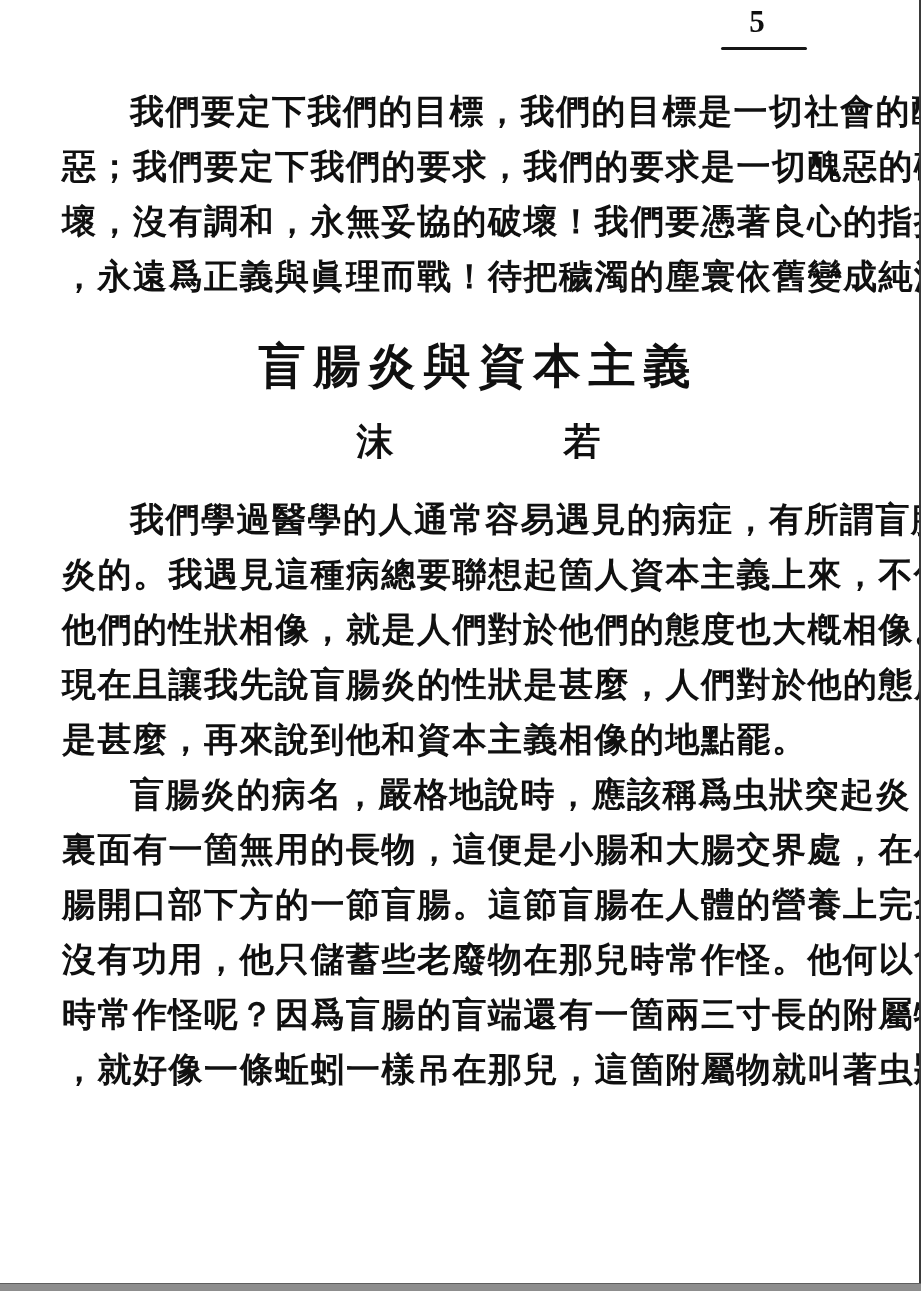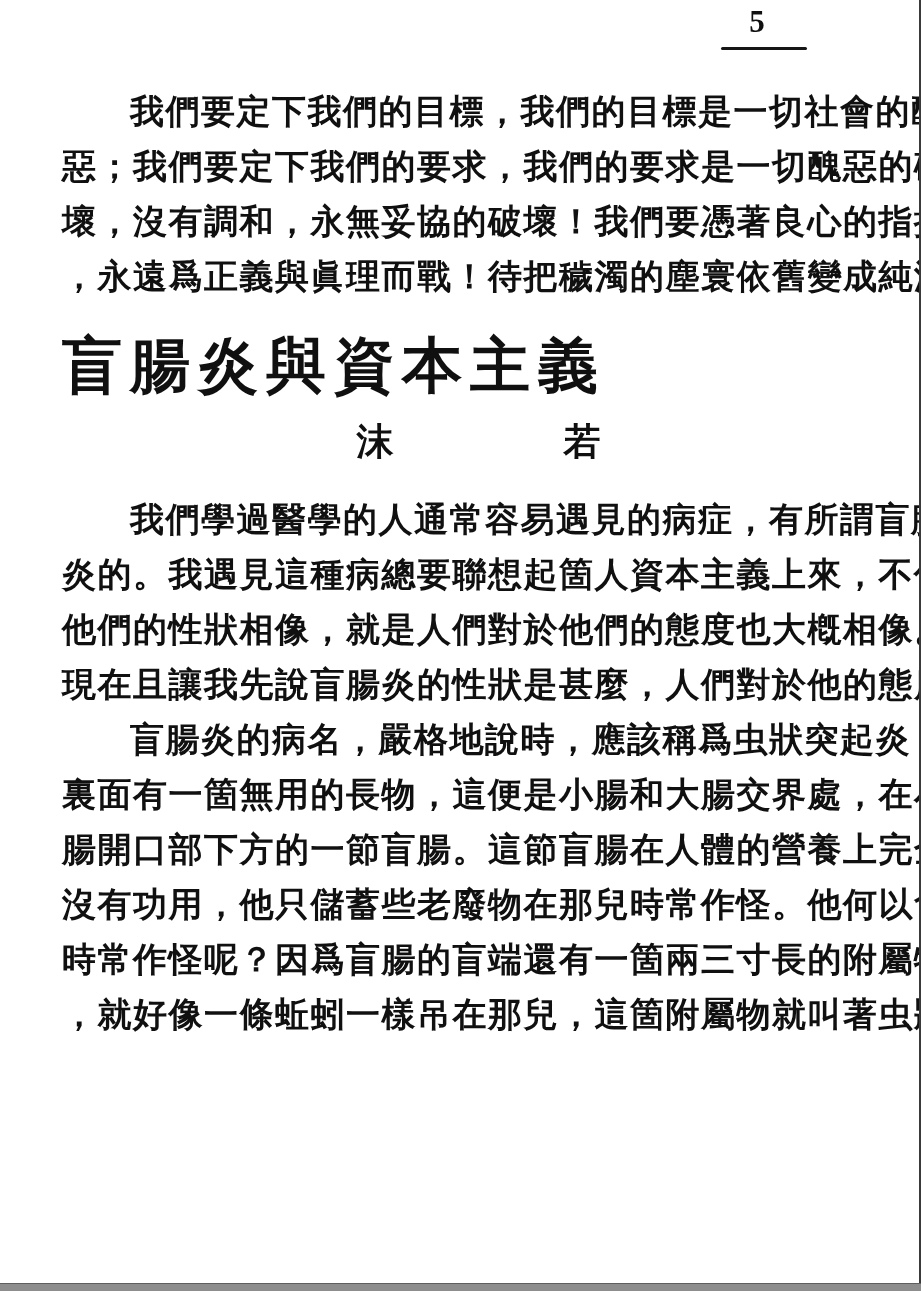--- a/index.html
+++ b/index.html
@@ -46,22 +46,22 @@
     margin: 0;
     font-size: 34px;
     font-weight: 700;
     line-height: 55px;
     letter-spacing: 1.5px;
     white-space: nowrap;
   }
   .indent { text-indent: 68px; }
   .title {
     margin: 14px 0 0 0;
-    text-align: left;
-    font-size: 60px;
+    text-align: center;
+    font-size: 47px;
     font-weight: 800;
     letter-spacing: 8px;
     line-height: 96px;
     white-space: nowrap;
   }
   .author {
     display: flex;
     justify-content: center;
     gap: 170px;
     font-size: 37px;
@@ -112,20 +112,21 @@
     <div class="author">
       <span>沫</span>
       <span>若</span>
     </div>
 
     <div class="body-block">
       <p class="line indent">我們學過醫學的人通常容易遇見的病症，有所謂盲腸</p>
       <p class="line">炎的。我遇見這種病總要聯想起箇人資本主義上來，不僅</p>
       <p class="line">他們的性狀相像，就是人們對於他們的態度也大槪相像。</p>
       <p class="line">現在且讓我先說盲腸炎的性狀是甚麼，人們對於他的態度</p>
+      <p class="line">是甚麼，再來說到他和資本主義相像的地點罷。</p>
     </div>
 
     <div class="body-block2">
       <p class="line indent">盲腸炎的病名，嚴格地說時，應該稱爲虫狀突起炎，</p>
       <p class="line">裏面有一箇無用的長物，這便是小腸和大腸交界處，在小</p>
       <p class="line">腸開口部下方的一節盲腸。這節盲腸在人體的營養上完全</p>
       <p class="line">沒有功用，他只儲蓄些老廢物在那兒時常作怪。他何以會</p>
       <p class="line">時常作怪呢？因爲盲腸的盲端還有一箇兩三寸長的附屬物</p>
       <p class="line">，就好像一條蚯蚓一樣吊在那兒，這箇附屬物就叫著虫狀</p>
     </div>

